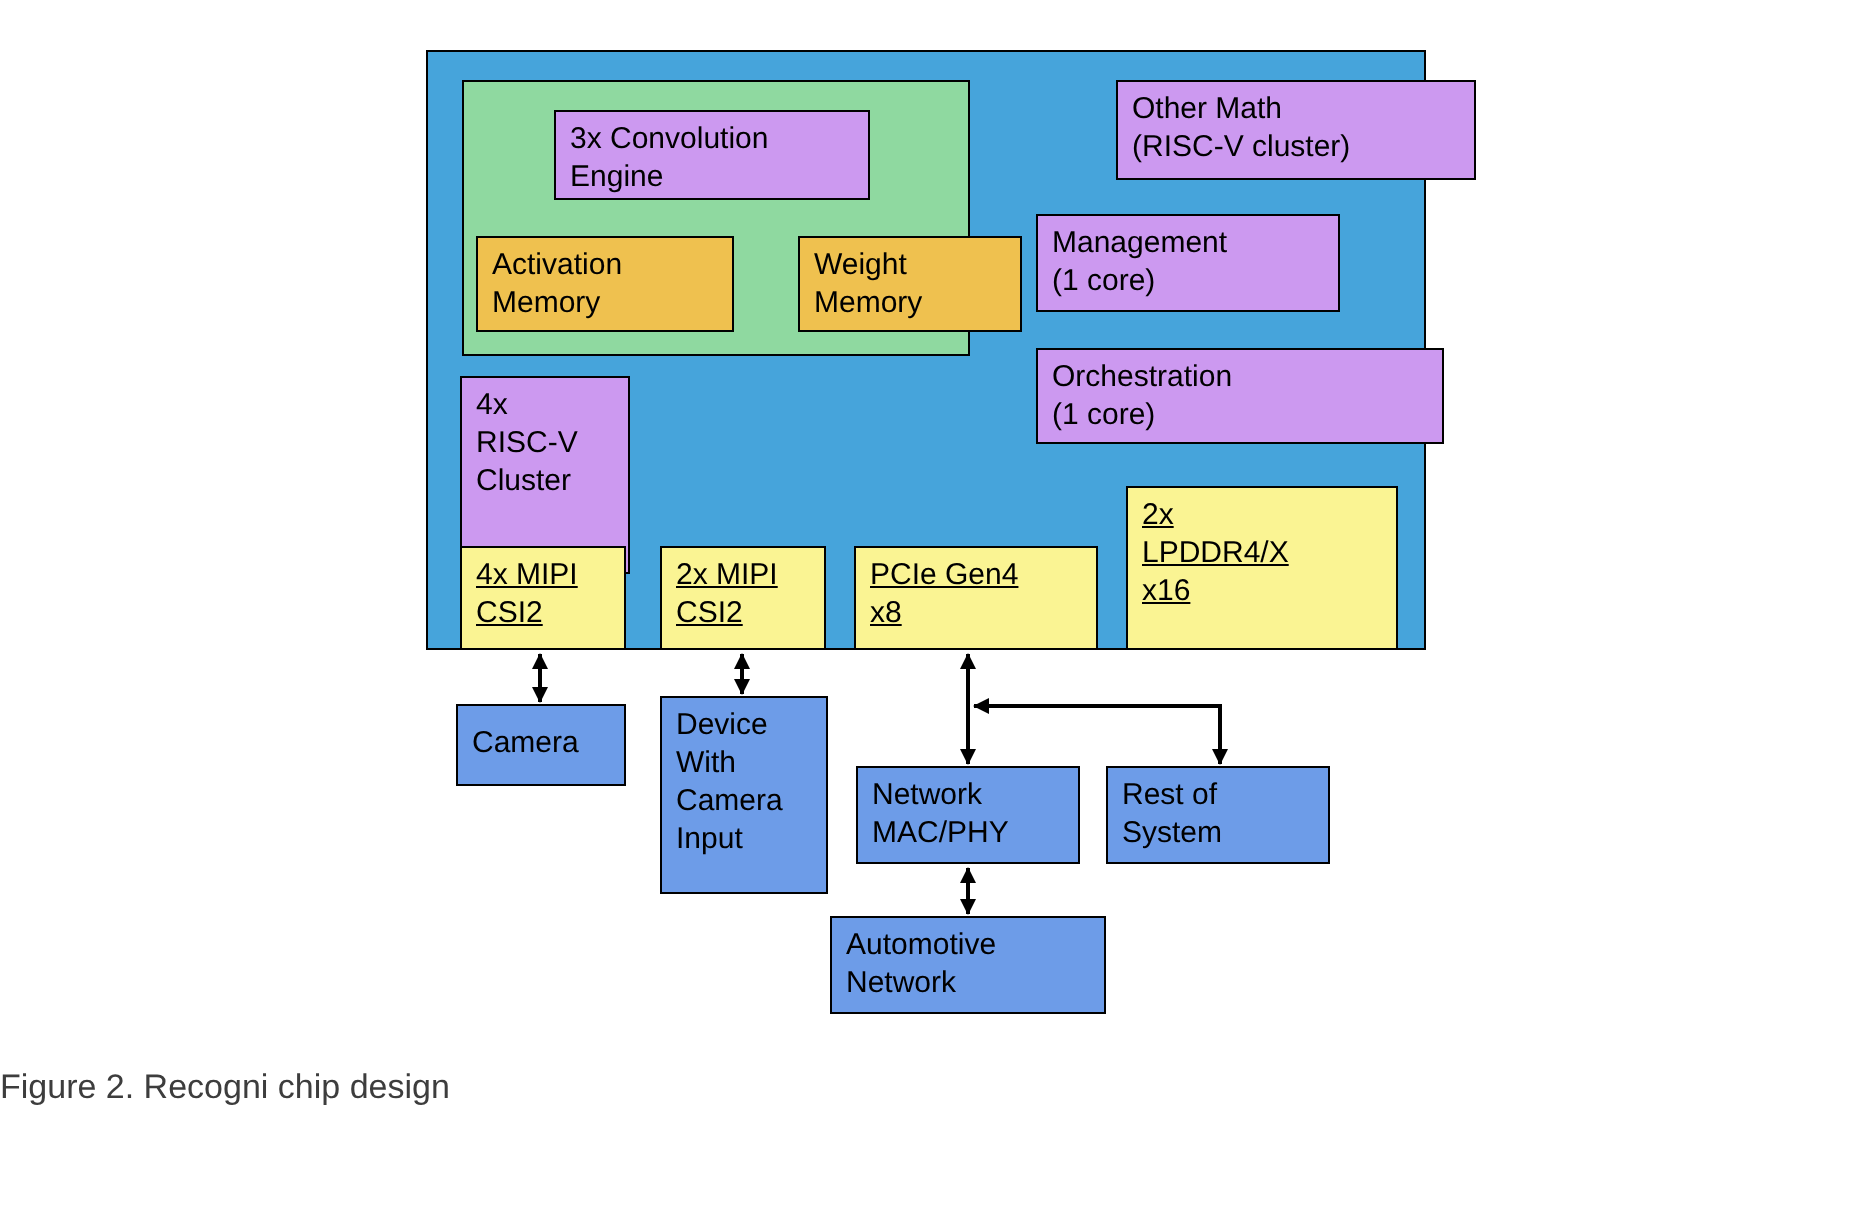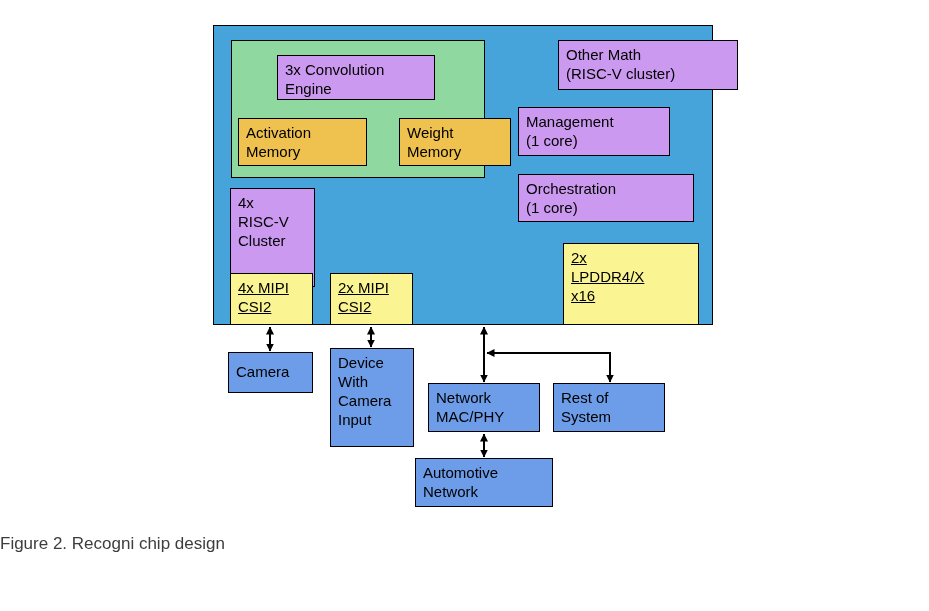--- a/index.html
+++ b/index.html
@@ -30,21 +30,21 @@
   .orange  { background:var(--orange,#EFC14F); }
   .yellow  { background:var(--yellow,#FAF493);text-decoration:underline; }
   .extblue { background:var(--extblue,#6D9CE8); }
   .vcenter { display:flex; align-items:center; }
 
   #conv      { left:277px; top:55px;  width:158px; height:45px; }
   #act       { left:238px; top:118px; width:129px; height:48px; }
   #wt        { left:360px; top:118px; width:112px; height:48px;margin-left:39px; }
   #othermath { left:518px; top:40px;  width:180px; height:50px;margin-left:40px; }
   #mgmt      { left:518px; top:107px; width:152px; height:49px; }
-  #orch      { left:518px; top:174px; width:176px; height:48px; }
+  #orch      { left:518px; top:174px; width:204px; height:48px; }
   #riscv     { left:230px; top:188px; width:85px;  height:99px; }
   #mipi4     { left:230px; top:273px; width:83px;  height:52px; }
   #mipi2     { left:330px; top:273px; width:83px;  height:52px; }
   #pcie      { left:427px; top:273px; width:122px; height:52px; }
   #lpddr     { left:563px; top:243px; width:136px; height:82px; }
   #camera    { left:228px; top:352px; width:85px;  height:41px; }
   #device    { left:330px; top:348px; width:84px;  height:99px; }
   #ethernet  { left:428px; top:383px; width:112px; height:49px; }
   #rest      { left:553px; top:383px; width:112px; height:49px; }
   #autonet   { left:415px; top:458px; width:138px; height:49px; }
@@ -82,20 +82,22 @@
 (1 core)</div>
 
   <div class="box purple" id="riscv">4x
 RISC-V
 Cluster</div>
 
   <div class="box yellow" id="mipi4">4x MIPI
 CSI2</div>
   <div class="box yellow" id="mipi2">2x MIPI
 CSI2</div>
+  <div class="box yellow" id="pcie">PCIe Gen4
+x8</div>
   <div class="box yellow" id="lpddr">2x
 LPDDR4/X
 x16</div>
 
   <div class="box extblue vcenter" id="camera">Camera</div>
   <div class="box extblue" id="device">Device
 With
 Camera
 Input</div>
   <div class="box extblue" id="ethernet">Network

